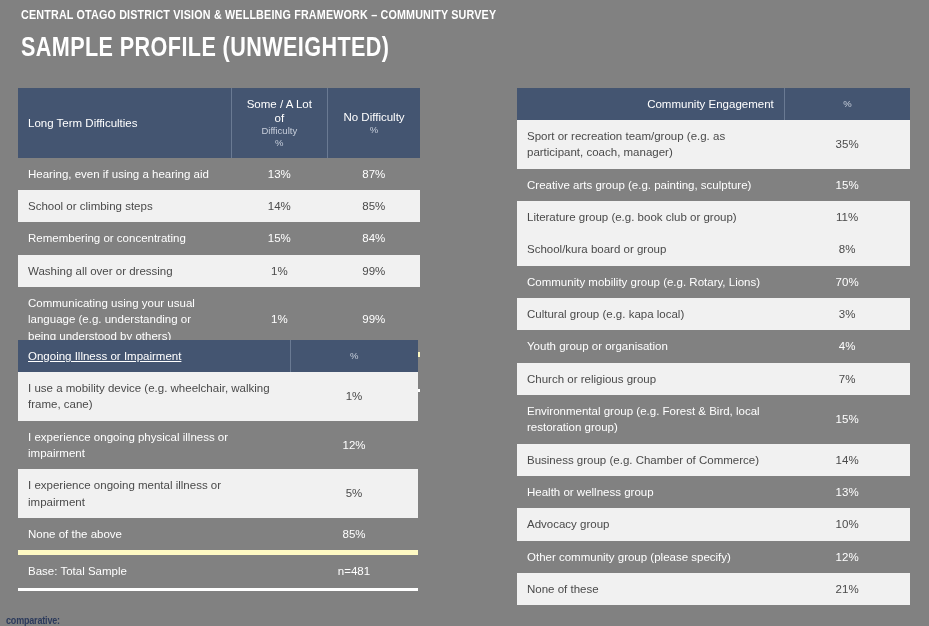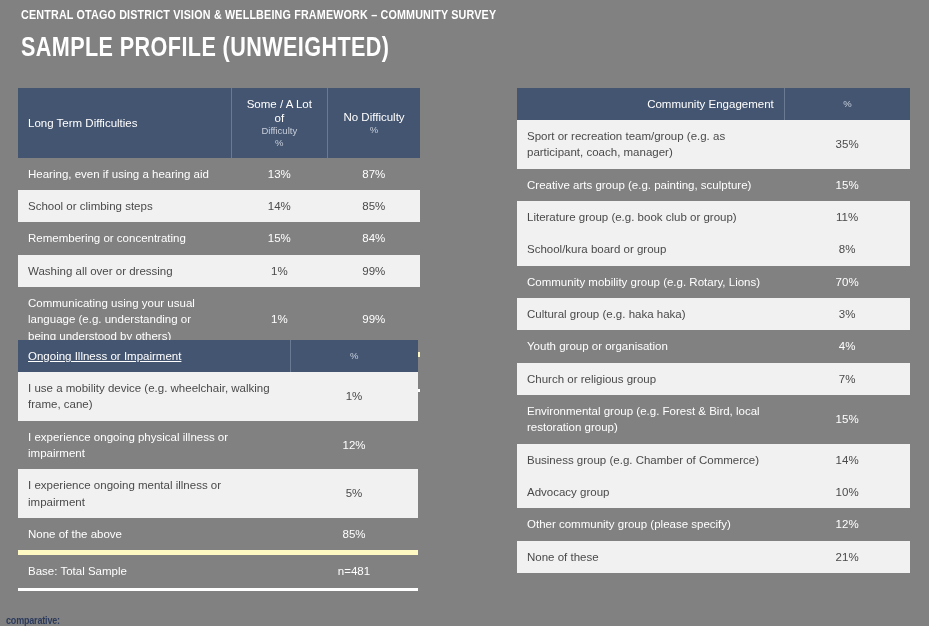--- a/index.html
+++ b/index.html
@@ -247,38 +247,42 @@
         </tr>
         <tr class="alt">
           <td>School/kura board or group</td>
           <td class="num">8%</td>
         </tr>
         <tr>
           <td>Community mobility group (e.g. Rotary, Lions)</td>
           <td class="num">70%</td>
         </tr>
         <tr class="alt">
-          <td>Cultural group (e.g. haka haka)</td>
+          <td>Cultural group (e.g. kapa local)</td>
           <td class="num">3%</td>
         </tr>
         <tr>
           <td>Youth group or organisation</td>
           <td class="num">4%</td>
         </tr>
         <tr class="alt">
           <td>Church or religious group</td>
           <td class="num">7%</td>
         </tr>
         <tr>
           <td>Environmental group (e.g. Forest &amp; Bird, local restoration group)</td>
           <td class="num">15%</td>
         </tr>
         <tr class="alt">
           <td>Business group (e.g. Chamber of Commerce)</td>
           <td class="num">14%</td>
+        </tr>
+        <tr>
+          <td>Health or wellness group</td>
+          <td class="num">13%</td>
         </tr>
         <tr class="alt">
           <td>Advocacy group</td>
           <td class="num">10%</td>
         </tr>
         <tr>
           <td>Other community group (please specify)</td>
           <td class="num">12%</td>
         </tr>
         <tr class="alt">

